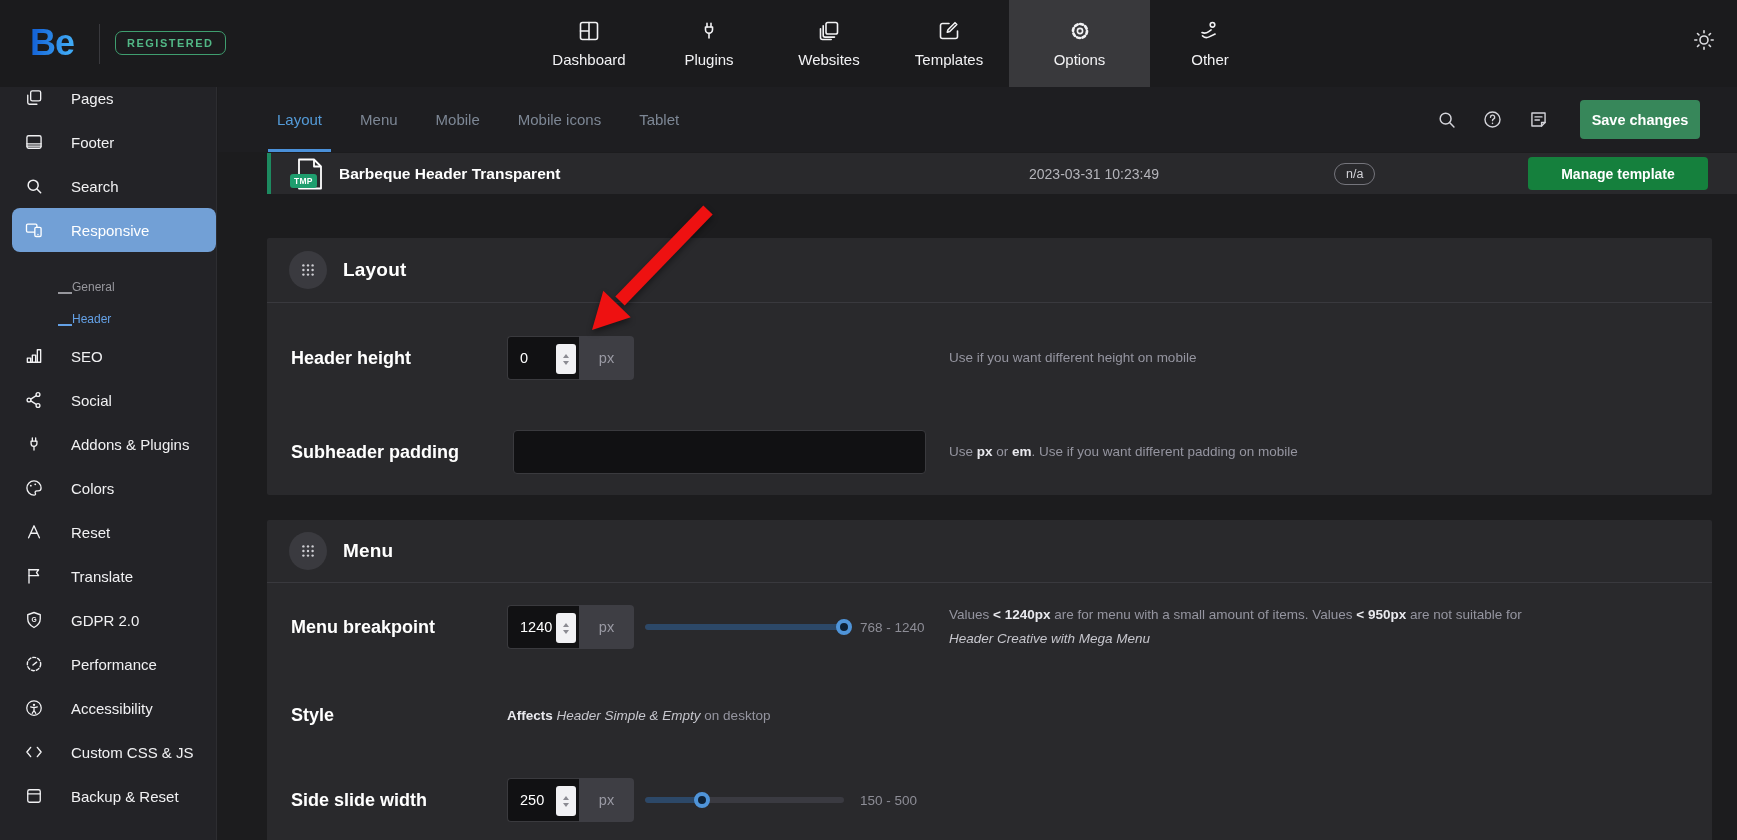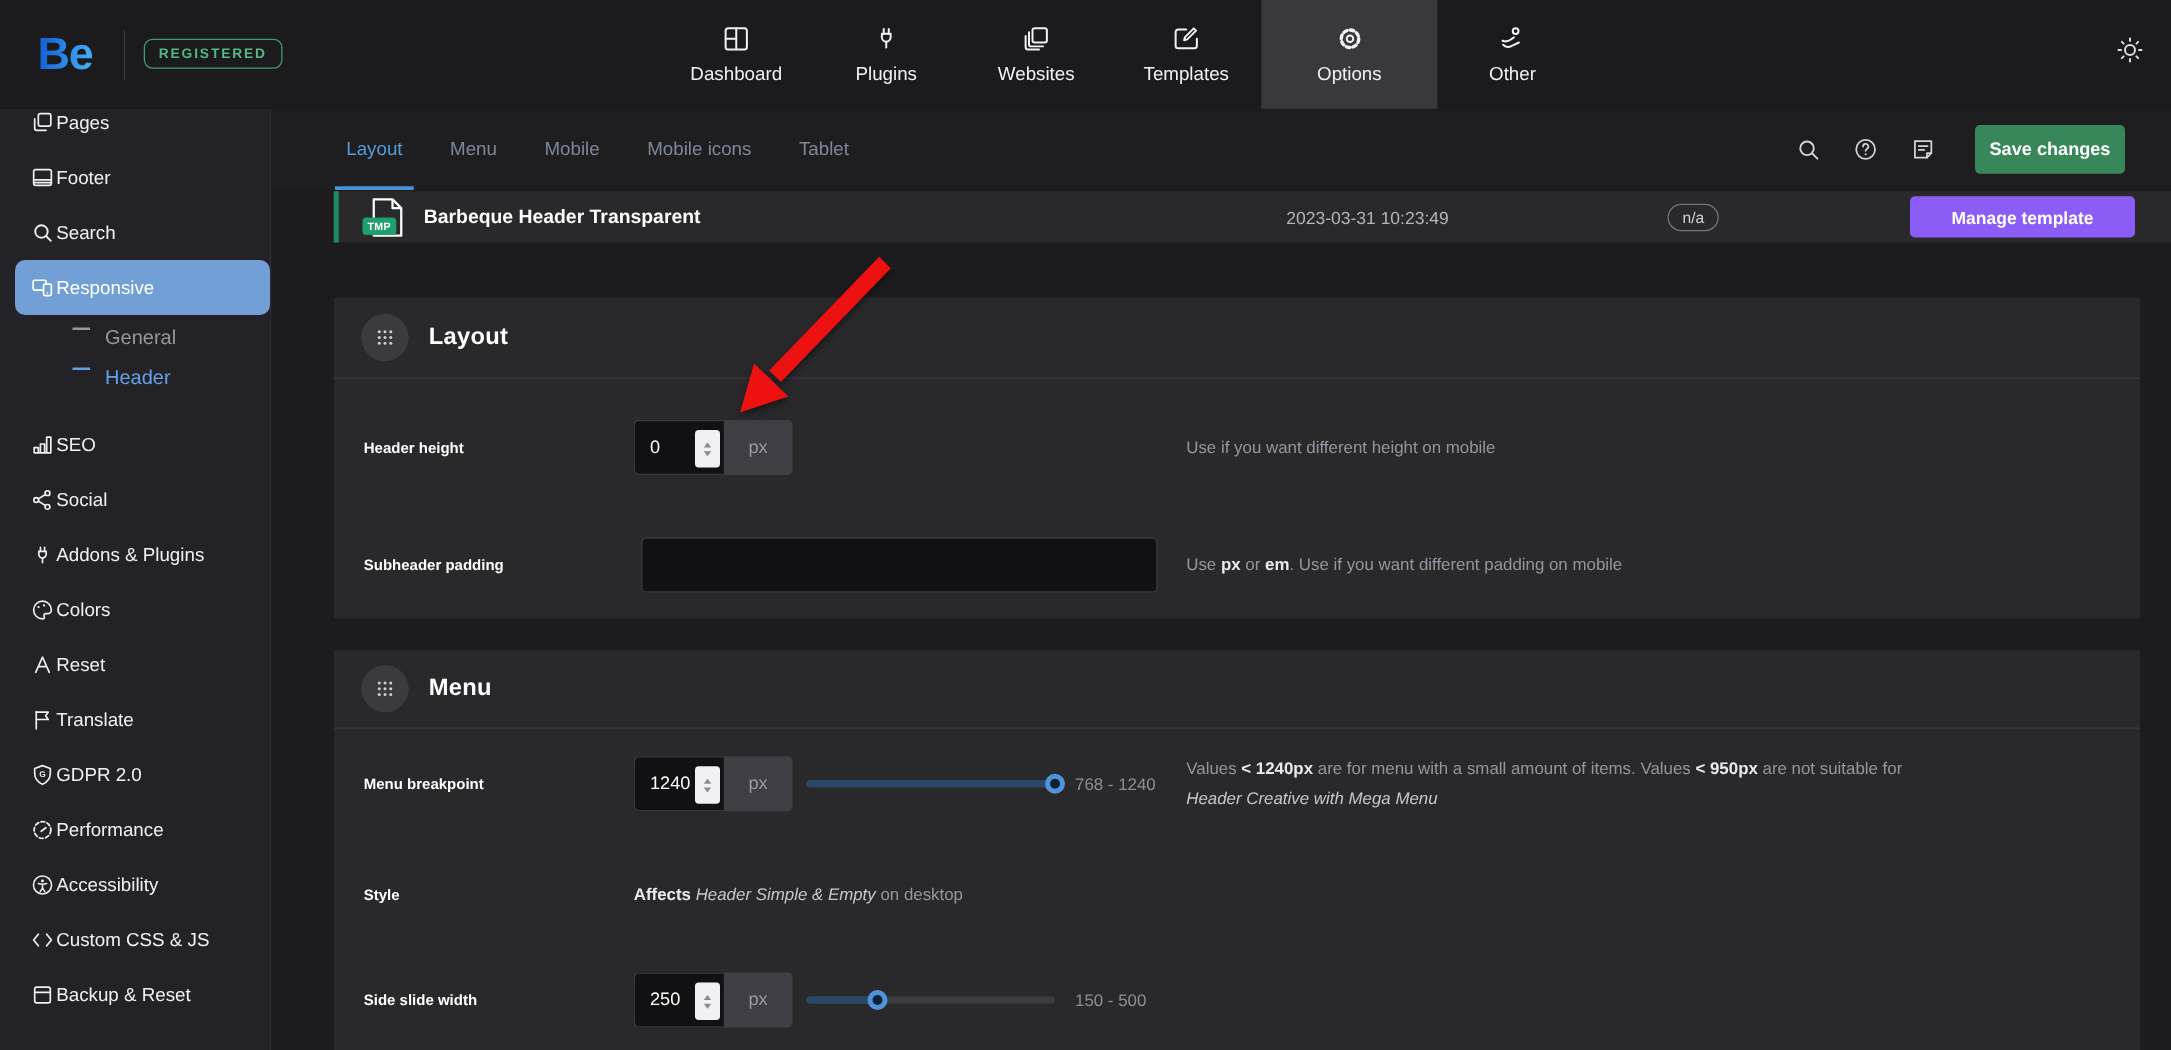--- a/index.html
+++ b/index.html
@@ -17,25 +17,25 @@
   .top-nav{position:absolute;left:529px;top:0;height:100%;display:flex}
   .tn-item{width:112px;margin:0 4px;display:flex;flex-direction:column;align-items:center;justify-content:center;gap:8px;
            font-size:15px;color:#f2f2f4;cursor:pointer}
   .tn-item.active{background:#39393c;margin:0;width:141px}
   .tn-item .ic{width:24px;height:24px}
   .sun-btn{position:absolute;right:21px;top:28px;cursor:pointer;color:#dcdce0}
 
   
   .sidebar{position:absolute;left:0;top:87px;bottom:0;width:217px;background:#232327;border-right:1px solid #2d2d31;overflow:hidden}
   .side-list{margin-top:-11px}
-  .side-item{height:44px;display:flex;align-items:center;padding-left:24px;gap:1px;font-size:15px;color:#f1f1f3;cursor:pointer}
+  .side-item{height:44px;display:flex;align-items:center;padding-left:24px;gap:27px;font-size:15px;color:#f1f1f3;cursor:pointer}
   .side-item .ic{width:20px;height:20px;flex:none}
   .side-item.active{background:#72a0d6;border-radius:8px;margin-left:12px;padding-left:12px;color:#fff}
   .side-sub{padding:10px 0 8px}
-  .sub-item{height:32px;display:flex;align-items:flex-start;padding-left:58px;gap:12px;font-size:16px;color:#97979d;cursor:pointer}
+  .sub-item{height:32px;display:flex;align-items:flex-end;padding-left:58px;font-size:12px;color:#97979d;cursor:pointer}
   .sub-item .dash{width:14px;height:2px;background:currentColor;flex:none}
   .sub-item.active{color:#64a1e6}
   .mask-r{fill:#232327}
   .side-item.active .mask-r{fill:#72a0d6}
 
   
   .main{position:absolute;left:218px;top:87px;right:0;bottom:0;background:#1c1c1e}
 
   .tabbar{position:absolute;left:0;top:0;right:0;height:65px;background:#1e1e21}
   .tabs{display:flex;margin-left:40px;height:100%}
@@ -48,34 +48,34 @@
             font-size:14.5px;border:none;border-radius:4px;cursor:pointer;font-family:inherit}
 
   .template-row{position:absolute;left:49px;top:66px;width:1574px;height:41px;background:#29292c;border-left:4px solid #1d8a60;
                 display:flex;align-items:center}
   .tmp-icon{margin-left:26px;position:relative;width:26px;height:32px;flex:none;color:#fff}
   .tmp-badge{position:absolute;left:-7px;bottom:2px;background:#1f9e6e;color:#fff;font-size:8.5px;font-weight:bold;
              padding:2px 4px;border-radius:3px;letter-spacing:.3px}
   .tmp-title{margin-left:16px;font-weight:bold;font-size:15.5px;color:#fff}
   .tmp-date{position:absolute;left:723px;width:200px;text-align:center;font-size:14px;color:#b4b4ba}
   .tmp-status{position:absolute;left:1063px;border:1px solid #75757c;border-radius:99px;padding:3px 11px;font-size:12.5px;color:#d2d2d8}
-  .manage-btn{position:absolute;left:1257px;top:4px;width:180px;height:33px;background:#8b5cf6;color:#fff;font-weight:bold;
+  .manage-btn{position:absolute;left:1257px;top:4px;width:180px;height:33px;background:#15803d;color:#fff;font-weight:bold;
               font-size:14px;border:none;border-radius:4px;cursor:pointer;font-family:inherit}
 
   .panel{position:absolute;left:49px;width:1445px;background:#29292c;border-radius:2px}
   .panel-layout{top:151px;height:257px}
   .panel-menu{top:433px;height:420px}
   .panel-head{height:65px;display:flex;align-items:center;padding-left:22px;gap:16px;border-bottom:1px solid #39393e}
   .panel-menu .panel-head{height:63px}
   .ph-badge{width:38px;height:38px;border-radius:50%;background:#3a3a3f;display:flex;align-items:center;justify-content:center;flex:none}
   .ph-title{font-size:19px;font-weight:bold;color:#fff;letter-spacing:.2px}
 
   .opt-row{display:flex;align-items:center}
   .r-hh{height:110px}.r-sp{height:78px}.r-mb{height:88px}.r-st{height:89px}.r-ssw{height:80px}
-  .opt-label{width:240px;padding-left:24px;font-size:12px;font-weight:bold;color:#fff;flex:none}
+  .opt-label{width:240px;padding-left:24px;font-size:18px;font-weight:bold;color:#fff;flex:none}
   .opt-control{width:442px;flex:none;display:flex;align-items:center}
   .opt-desc{flex:1;max-width:590px;font-size:13.5px;color:#9595a0;line-height:1.75}
   .opt-desc .b{color:#e9e9ee;font-weight:bold}
   .opt-desc .i{font-style:italic;color:#c6c6cd}
 
   .num-group{display:flex}
   .num-input{width:72px;height:44px;background:#111113;border:1px solid #3a3a3e;border-right:none;border-radius:4px 0 0 4px;
              display:flex;align-items:center;position:relative}
   .num-input input{width:44px;background:transparent;border:none;color:#fff;font-size:14.5px;padding-left:12px;
                    font-family:inherit;outline:none}

